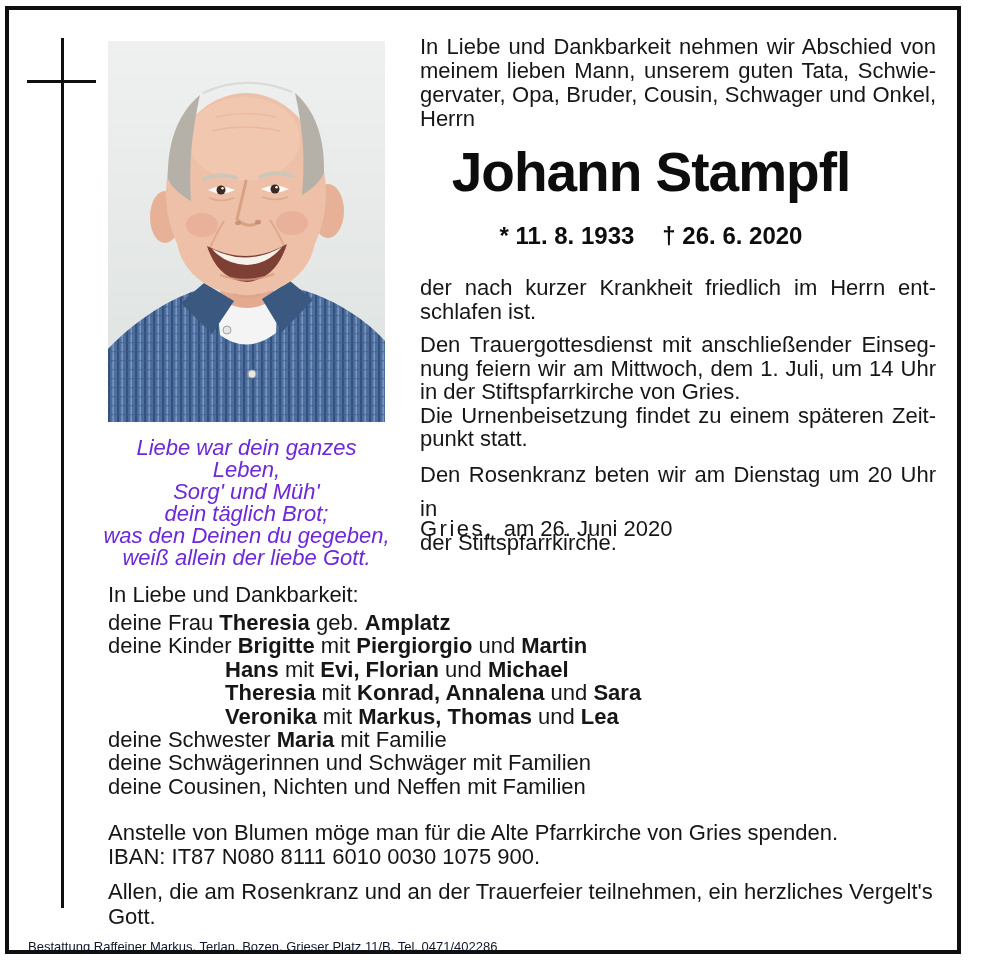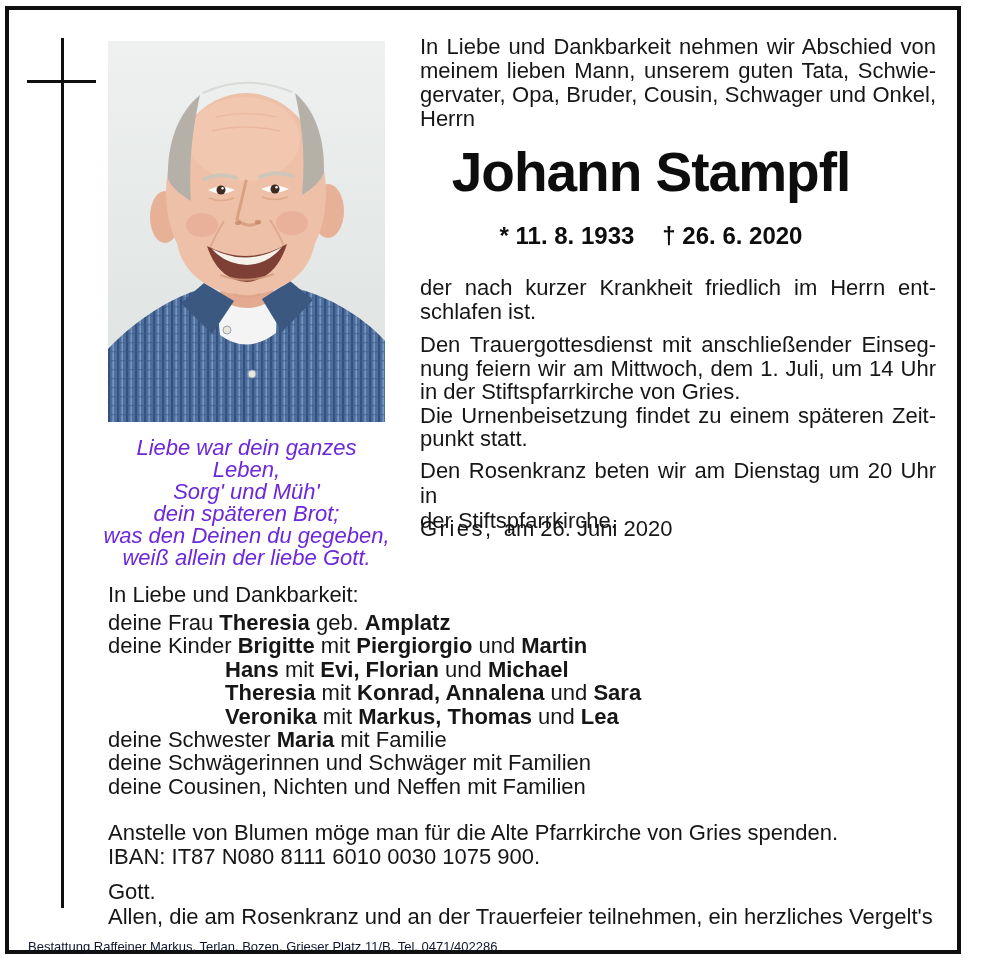--- a/index.html
+++ b/index.html
@@ -9,21 +9,21 @@
   .cross{position:absolute;left:0;top:0;}
   .cross-v{position:absolute;left:61px;top:38px;width:3px;height:870px;background:#0f0f0f;}
   .cross-h{position:absolute;left:27px;top:80px;width:69px;height:3px;background:#0f0f0f;}
   .photo{position:absolute;left:108px;top:41px;width:277px;height:381px;}
   .photo svg{display:block;width:100%;height:100%;}
   .col{position:absolute;left:420px;width:516px;font-size:22px;line-height:24px;}
   .jline{text-align:justify;text-align-last:justify;}
   .intro{top:35px;}
   .p-death{top:276px;}
   .p-service{top:333px;line-height:23.5px;}
-  .p-rosary{top:458px;line-height:25px;}
+  .p-rosary{top:458px;line-height:34px;}
   .name{position:absolute;left:420px;top:141px;width:462px;margin:0;text-align:center;
         font-size:55px;line-height:62px;font-weight:700;letter-spacing:-1px;color:#0d0d0d;white-space:nowrap;}
   .dates{position:absolute;left:420px;top:222px;width:462px;text-align:center;
          font-size:24px;font-weight:700;color:#0d0d0d;white-space:nowrap;}
   .dates .death{margin-left:28px;}
   .placedate{position:absolute;left:420px;top:516px;font-size:22px;white-space:nowrap;}
   .placedate .place{letter-spacing:2.5px;}
   .placedate .rest{margin-left:10px;}
   .poem{position:absolute;left:100px;top:437px;width:293px;text-align:center;
         font-style:italic;font-size:22px;line-height:22px;color:#6d28d9;}
@@ -134,21 +134,21 @@
     <div>der Stiftspfarrkirche.</div>
   </div>
 
   <div class="placedate">
     <span class="place">Gries,</span><span class="rest">am 26. Juni 2020</span>
   </div>
 
   <div class="poem">
     <div>Liebe war dein ganzes Leben,</div>
     <div>Sorg' und Müh'</div>
-    <div>dein späteren Brot;</div>
+    <div>dein täglich Brot;</div>
     <div>was den Deinen du gegeben,</div>
     <div>weiß allein der liebe Gott.</div>
   </div>
 
   <div class="family">
     <div class="header">In Liebe und Dankbarkeit:</div>
     <div><span>deine Frau </span><span style="font-weight: 700;">Theresia</span><span> geb. </span><span style="font-weight: 700;">Amplatz</span></div>
     <div><span>deine Kinder </span><span style="font-weight: 700;">Brigitte</span><span> mit </span><span style="font-weight: 700;">Piergiorgio</span><span> und </span><span style="font-weight: 700;">Martin</span></div>
     <div class="indent"><span style="font-weight: 700;">Hans</span><span> mit </span><span style="font-weight: 700;">Evi, Florian</span><span> und </span><span style="font-weight: 700;">Michael</span></div>
     <div class="indent"><span style="font-weight: 700;">Theresia</span><span> mit </span><span style="font-weight: 700;">Konrad, Annalena</span><span> und </span><span style="font-weight: 700;">Sara</span></div>
@@ -157,19 +157,19 @@
     <div><span>deine Schwägerinnen und Schwäger mit Familien</span></div>
     <div><span>deine Cousinen, Nichten und Neffen mit Familien</span></div>
   </div>
 
   <div class="donation">
     <div>Anstelle von Blumen möge man für die Alte Pfarrkirche von Gries spenden.</div>
     <div>IBAN: IT87 N080 8111 6010 0030 1075 900.</div>
   </div>
 
   <div class="closing">
+    <div>Allen, die am Rosenkranz und an der Trauerfeier teilnehmen, ein herzliches Vergelt's</div>
     <div>Gott.</div>
-    <div>Allen, die am Rosenkranz und an der Trauerfeier teilnehmen, ein herzliches Vergelt's</div>
   </div>
 
   <div class="footer">Bestattung Raffeiner Markus, Terlan, Bozen, Grieser Platz 11/B, Tel. 0471/402286</div>
 
 </div>
 
 </body></html>

